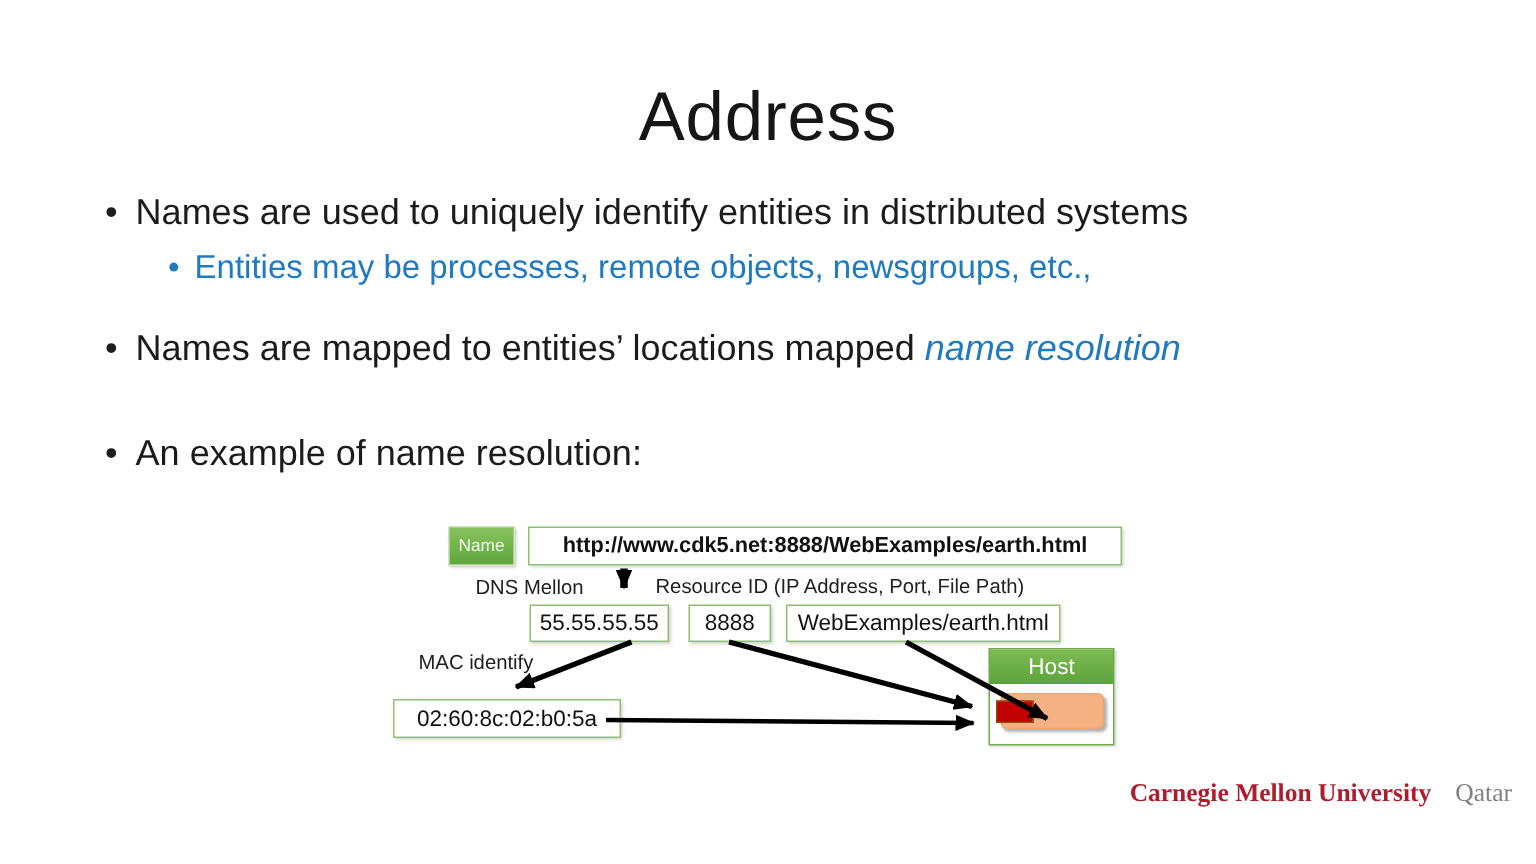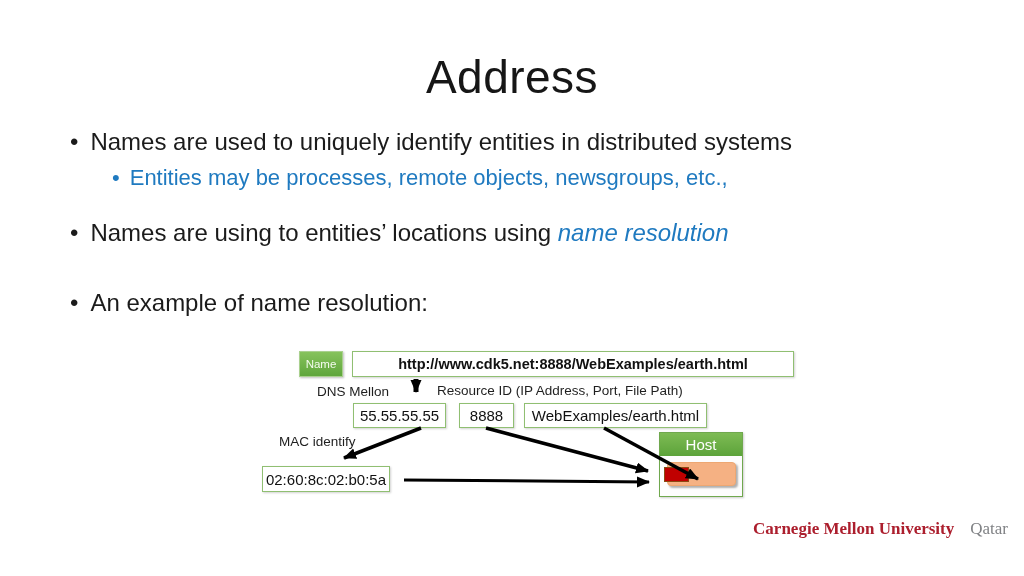--- a/index.html
+++ b/index.html
@@ -38,25 +38,25 @@
     white-space: nowrap;
   }
   .name-tag {
     position: absolute; left: 299px; top: 351px; width: 44px; height: 26px;
     background: linear-gradient(#86c25c, #5fa63c);
     border: 1px solid #a9d08e;
     box-shadow: 1px 1px 2px rgba(0,0,0,0.25);
     color: #f4fbee; font-size: 11.5px;
     display: flex; align-items: center; justify-content: center;
   }
-  .url-box { left: 352px; top: 351px; width: 442px; height: 26px; font-weight: 600; font-size: 14.5px; }
+  .url-box { left: 352px; top: 351px; width: 396px; height: 26px; font-weight: 600; font-size: 14.5px; }
   .ip-box { left: 353px; top: 403px; width: 93px; height: 25px; }
   .port-box { left: 459px; top: 403px; width: 55px; height: 25px; text-align: center; }
   .path-box { left: 524px; top: 403px; width: 183px; height: 25px; }
-  .mac-box { left: 262px; top: 466px; width: 128px; height: 26px; }
+  .mac-box { left: 262px; top: 466px; width: 152px; height: 26px; }
   .dlabel { position: absolute; font-size: 13.5px; color: #1f1f1f; white-space: nowrap; }
   .dns-label { left: 317px; top: 384px; }
   .resource-label { left: 437px; top: 383px; }
   .mac-label { left: 279px; top: 434px; }
 
   .host {
     position: absolute; left: 659px; top: 432px; width: 84px; height: 65px;
     border: 1.5px solid #70a84e;
     background: #ffffff;
     box-shadow: 1px 1px 2px rgba(0,0,0,0.2);
@@ -102,21 +102,21 @@
     <span>Names are used to uniquely identify entities in distributed systems</span>
   </div>
 
   <div class="bullet b-sub">
     <span class="marker">•</span>
     <span>Entities may be processes, remote objects, newsgroups, etc.,</span>
   </div>
 
   <div class="bullet b2">
     <span class="marker">•</span>
-    <span><span>Names are using to entities’ locations using </span><span class="em-blue">name resolution</span></span>
+    <span><span>Names are mapped to entities’ locations mapped </span><span class="em-blue">name resolution</span></span>
   </div>
 
   <div class="bullet b3">
     <span class="marker">•</span>
     <span>An example of name resolution:</span>
   </div>
 
   <div>
 
     <div class="name-tag">Name</div>

